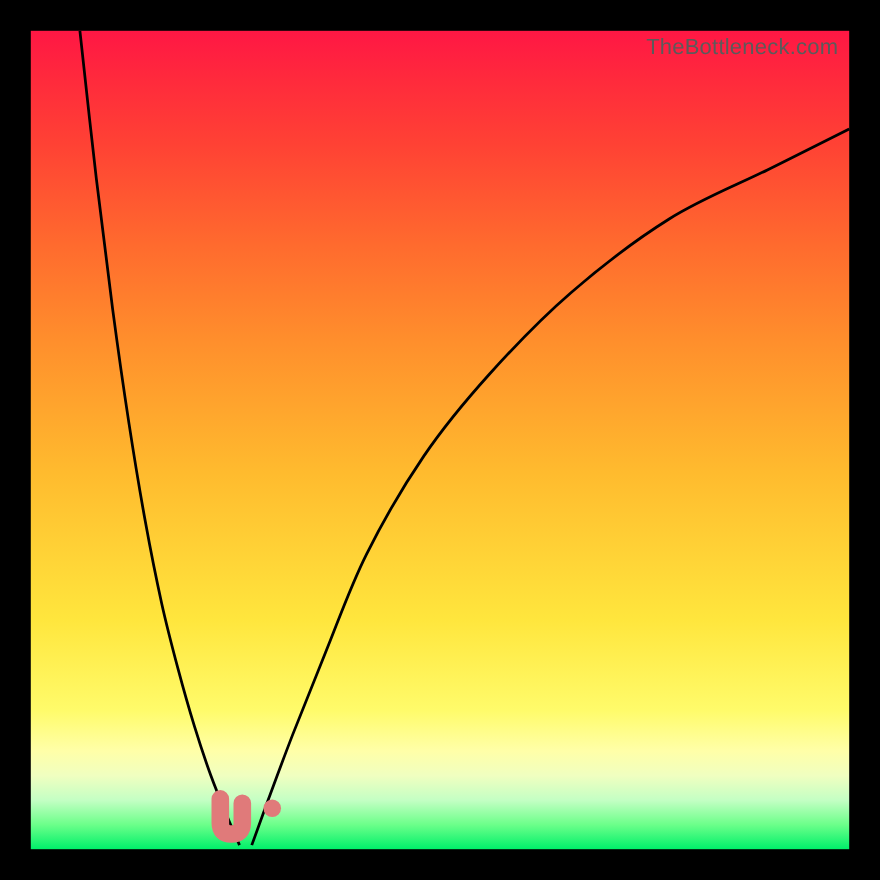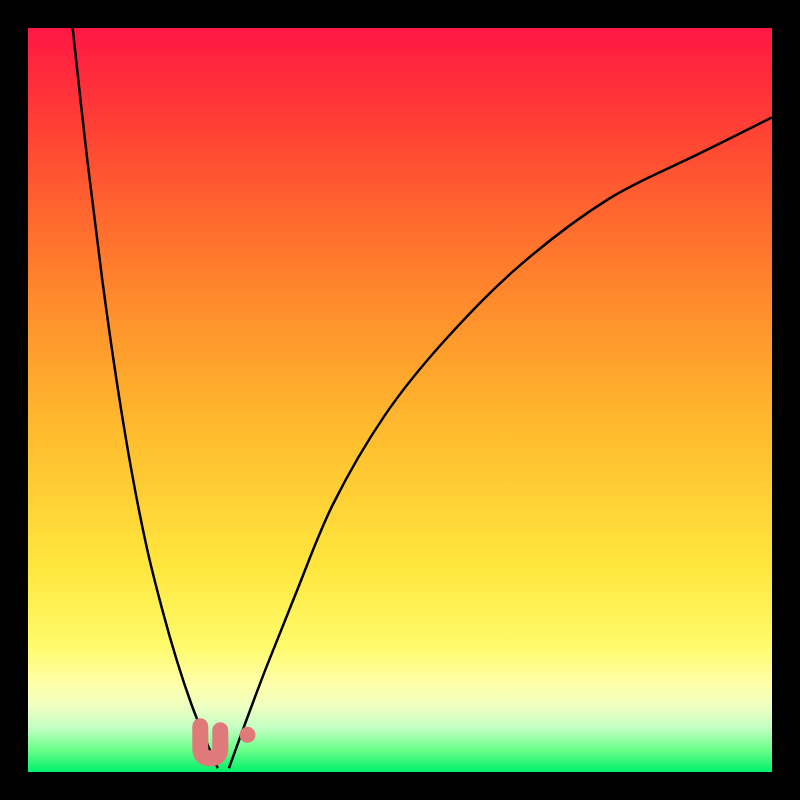--- a/index.html
+++ b/index.html
@@ -63,20 +63,21 @@
     stroke-linejoin: round;
   }
   .blob-dot {
     fill: #e07a7a;
   }
 </style>
 </head>
 <body>
 
 <div class="frame">
+  <div class="attribution">TheBottleneck.com</div>
 
   <svg class="curves" viewBox="0 0 744 744">
     <path id="left-curve" class="curve" d="M 44.64 0 C 47.120000000000005 22.32000000000001, 54.56 91.76000000000008, 59.52 133.92000000000007 C 64.48 176.08000000000007, 69.44000000000001 215.76, 74.4 252.95999999999998 C 79.36 290.15999999999997, 84.32 324.88, 89.28 357.12 C 94.24000000000001 389.36, 99.20000000000002 419.12, 104.16000000000001 446.4 C 109.12 473.67999999999995, 114.08000000000001 498.47999999999996, 119.04 520.8 C 124 543.1199999999999, 128.95999999999998 561.7199999999999, 133.92 580.3199999999999 C 138.88 598.92, 143.84 616.28, 148.8 632.4 C 153.76000000000002 648.52, 158.72 663.4, 163.68 677.04 C 168.64000000000001 690.68, 174.22 703.7, 178.56 714.24 C 182.9 724.78, 187.86 735.9399999999999, 189.72 740.28"></path>
     <path id="right-curve" class="curve" d="M 200.88000000000002 740.28 C 203.36 733.46, 209.56 716.1, 215.76 699.36 C 221.95999999999998 682.62, 229.4 662.1600000000001, 238.08 639.84 C 246.76000000000002 617.52, 256.68 592.72, 267.84 565.44 C 278.99999999999994 538.1600000000001, 290.15999999999997 505.92, 305.03999999999996 476.16 C 319.91999999999996 446.40000000000003, 338.52 414.15999999999997, 357.12 386.88 C 375.72 359.6, 394.32000000000005 337.28000000000003, 416.64000000000004 312.48 C 438.96000000000004 287.68, 463.76 261.64, 491.04 238.07999999999998 C 518.32 214.51999999999998, 550.5600000000001 189.72, 580.32 171.12 C 610.08 152.52, 642.32 140.12000000000003, 669.6 126.48000000000002 C 696.88 112.84000000000002, 731.6 95.47999999999998, 744 89.27999999999997"></path>
     <path id="u-marker" class="blob" d="M 172.28 698.24 L 172.28 720.24 Q 172.28 730.24 182.28 730.24 Q 192.28 730.24 192.28 720.24 L 192.28 702.24"></path>
     <circle id="dot-marker" class="blob-dot" r="8" cx="219.48" cy="706.8"></circle>
   </svg>
 </div>
 
 </body></html>

